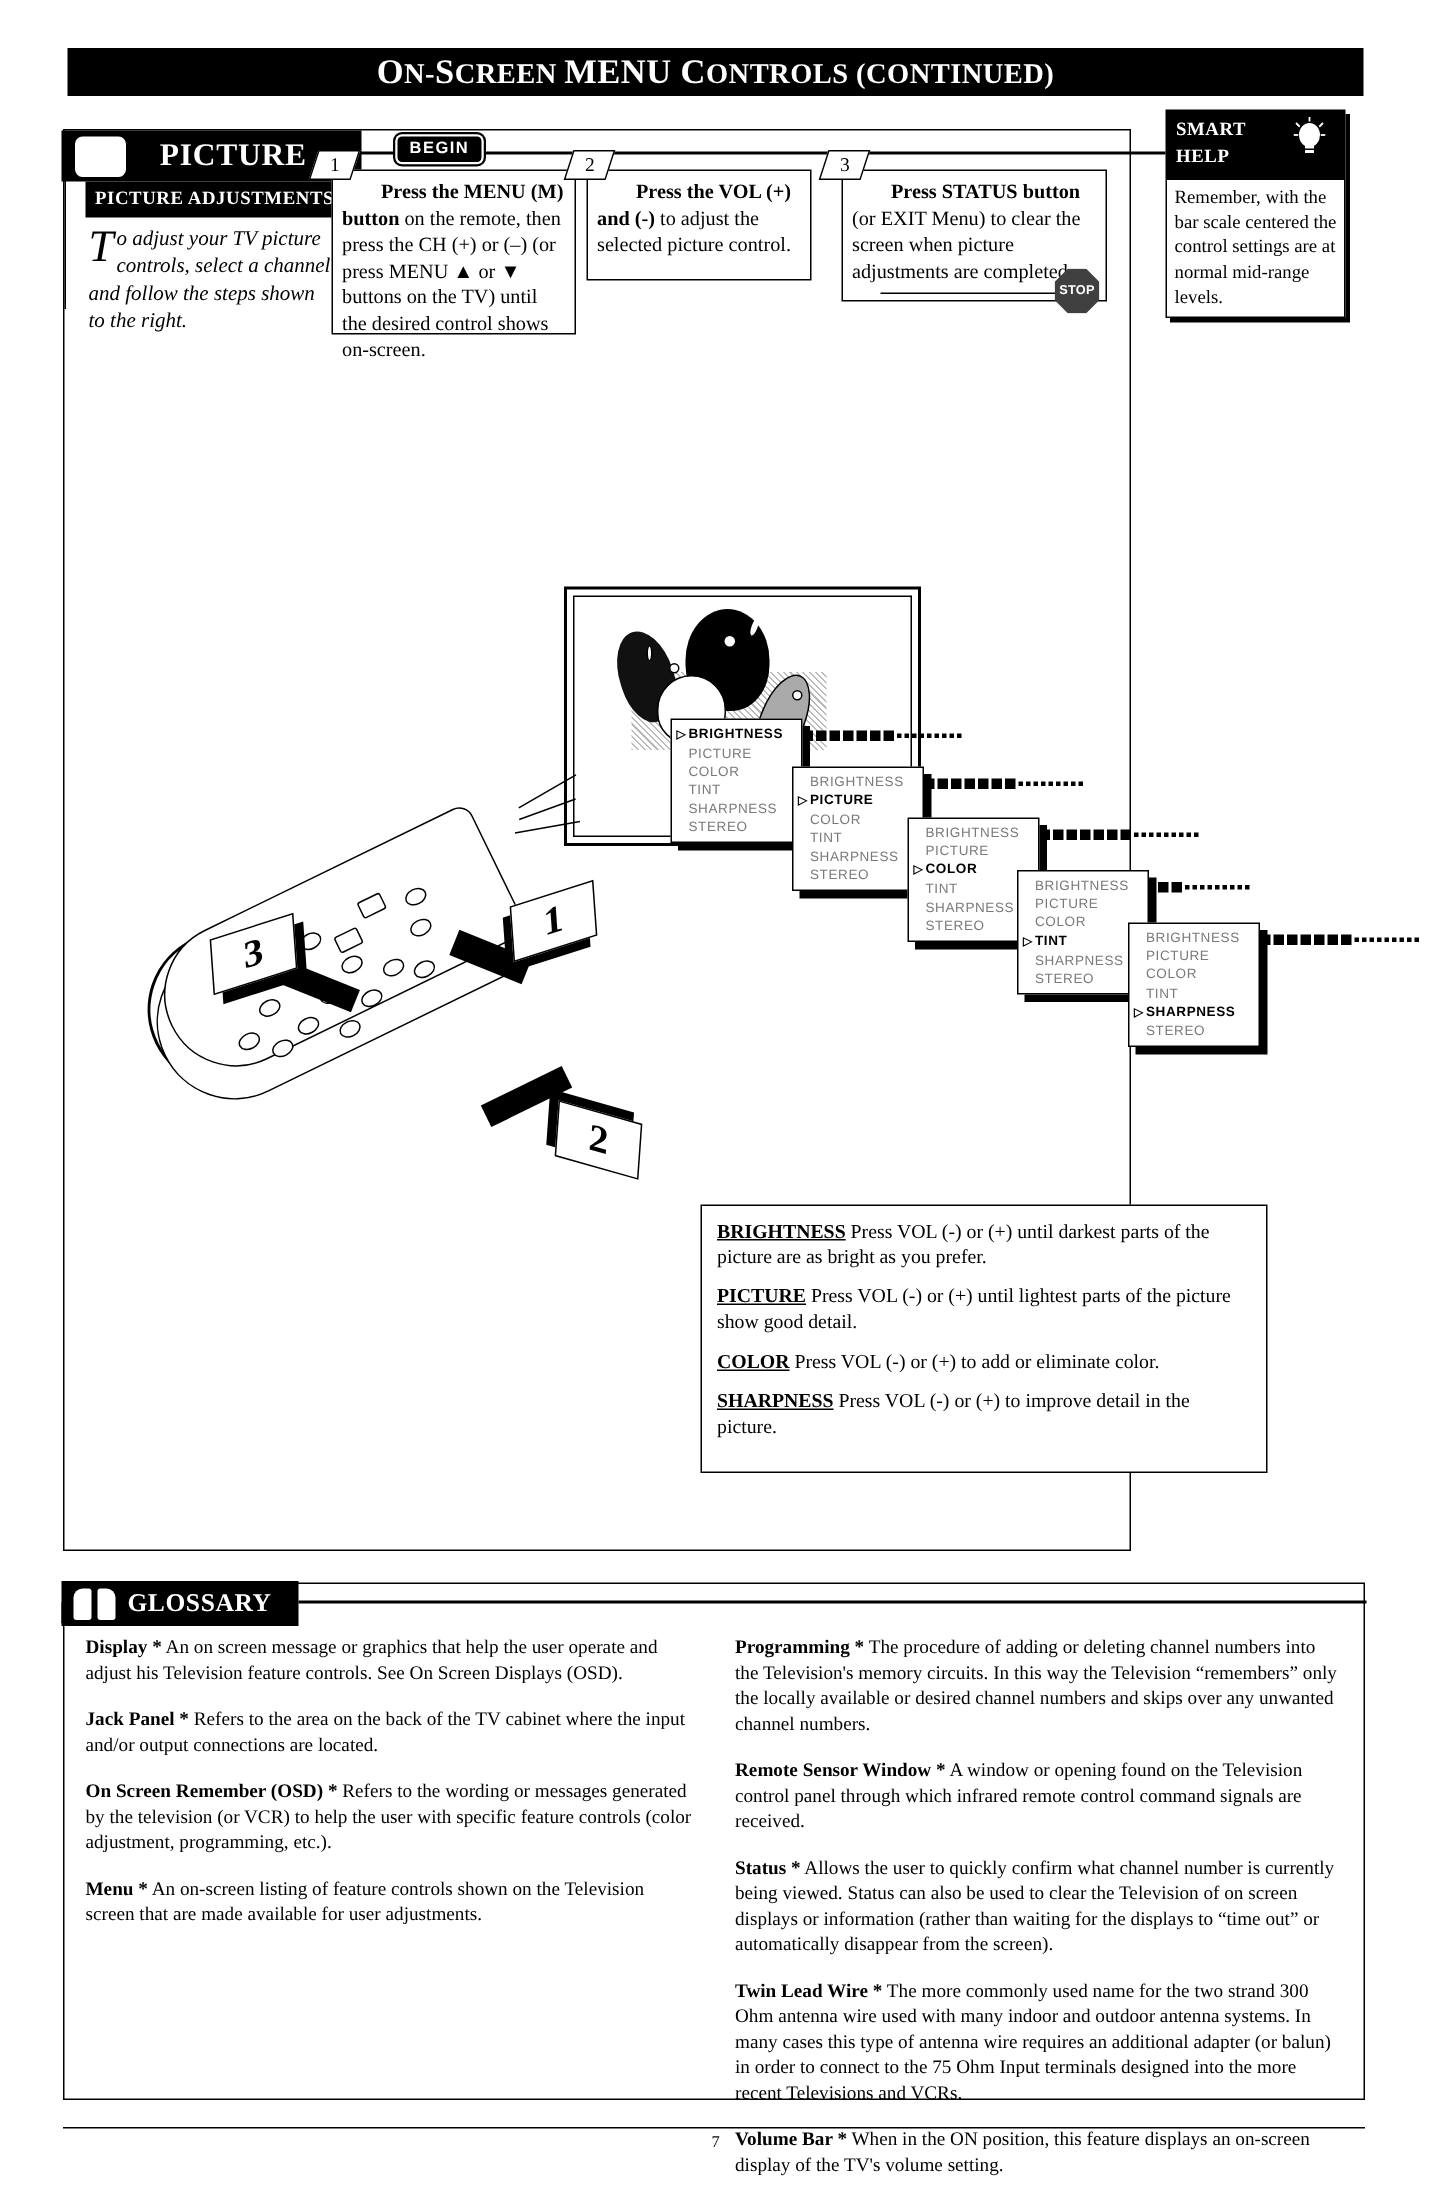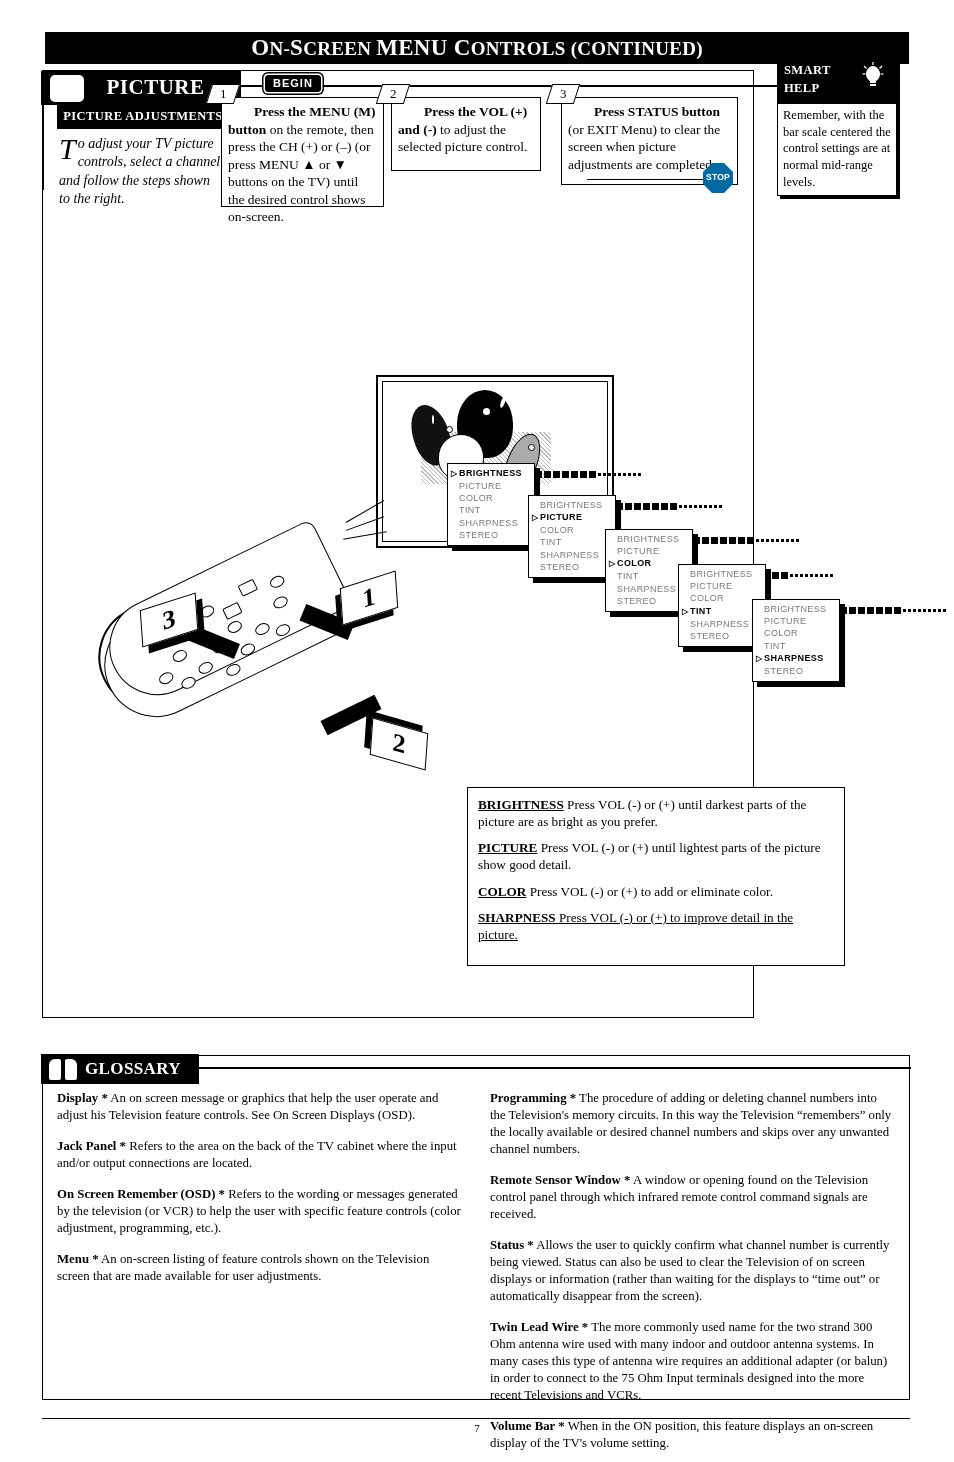--- a/index.html
+++ b/index.html
@@ -30,21 +30,21 @@
     font-size: 23px;
     font-weight: bold;
     letter-spacing: 0.3px;
     white-space: nowrap;
   }
   .sc { font-size: 19px; }
 
   
   .main-panel {
     position: absolute;
-    left: 42px; top: 70px;
+    left: 42px; top: 86px;
     width: 712px; height: 948px;
     border: 1.5px solid #000;
     background: #fff;
   }
 
   
   .picture-header {
     position: absolute;
     left: -2px; top: 0px;
     width: 200px; height: 34px;
@@ -165,21 +165,21 @@
     line-height: 18px;
     font-family: "Liberation Serif", serif;
   }
   .step-lead { font-weight: bold; }
   .step-indent { display: inline-block; width: 26px; }
 
   .stop-sign {
     position: absolute;
     right: 4px; bottom: -9px;
     width: 30px; height: 30px;
-    background: #0369a1;
+    background: #404040;
     color: #fff;
     font-family: "Liberation Sans", sans-serif;
     font-size: 8.5px;
     font-weight: bold;
     letter-spacing: 0.2px;
     display: flex; align-items: center; justify-content: center;
     clip-path: polygon(30% 0,70% 0,100% 30%,100% 70%,70% 100%,30% 100%,0 70%,0 30%);
   }
   .stop-rule {
     position: absolute;
@@ -360,21 +360,21 @@
     width: 378px;
     border: 1.4px solid #000;
     background: #fff;
     padding: 8px 10px 20px 10px;
   }
   .defs-box p {
     margin: 0 0 9px 0;
     font-size: 13.2px;
     line-height: 1.30;
   }
-  .defs-box p:last-child { margin-bottom: 2px; text-decoration: underline; }
+  .defs-box p:last-child { margin-bottom: 2px; }
   .defs-box .term {
     font-weight: bold;
     text-decoration: underline;
   }
 
   
   .glossary-panel {
     position: absolute;
     left: 42px; top: 1055px;
     width: 868px; height: 345px;

